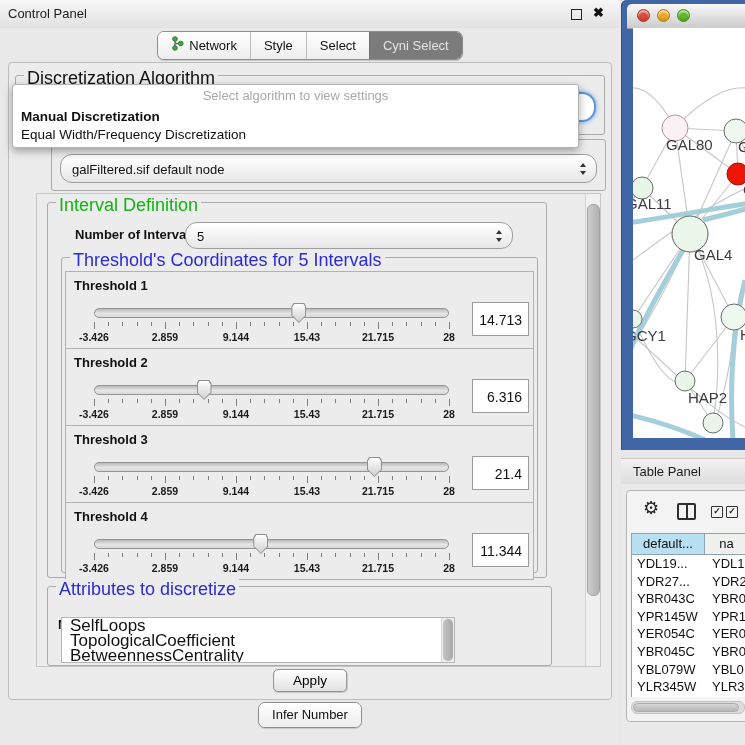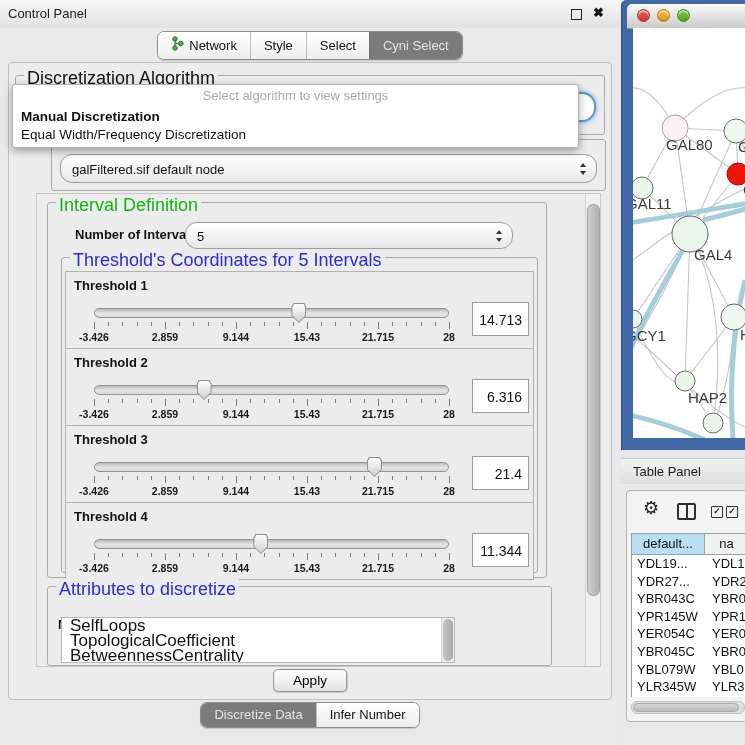--- a/index.html
+++ b/index.html
@@ -411,23 +411,20 @@
       <div id="sp-vsb">
         <div id="sp-vsb-thumb"></div>
       </div>
     </div>
 
     <button id="apply-btn">Apply</button>
   </div>
 
   <div id="bottom-tabs-row" class="abs">
     <div class="seg" id="bottom-tabs">
-        <div class="seg-item sel">
-          <span>Discretize Data</span>
-        </div>
         <div class="seg-item">
           <span>Infer Number</span>
         </div>
       </div>
   </div>
 </div>
 
 <div id="algo-popup" class="abs">
   <div id="popup-placeholder">Select algorithm to view settings</div>
   <div id="popup-options">

